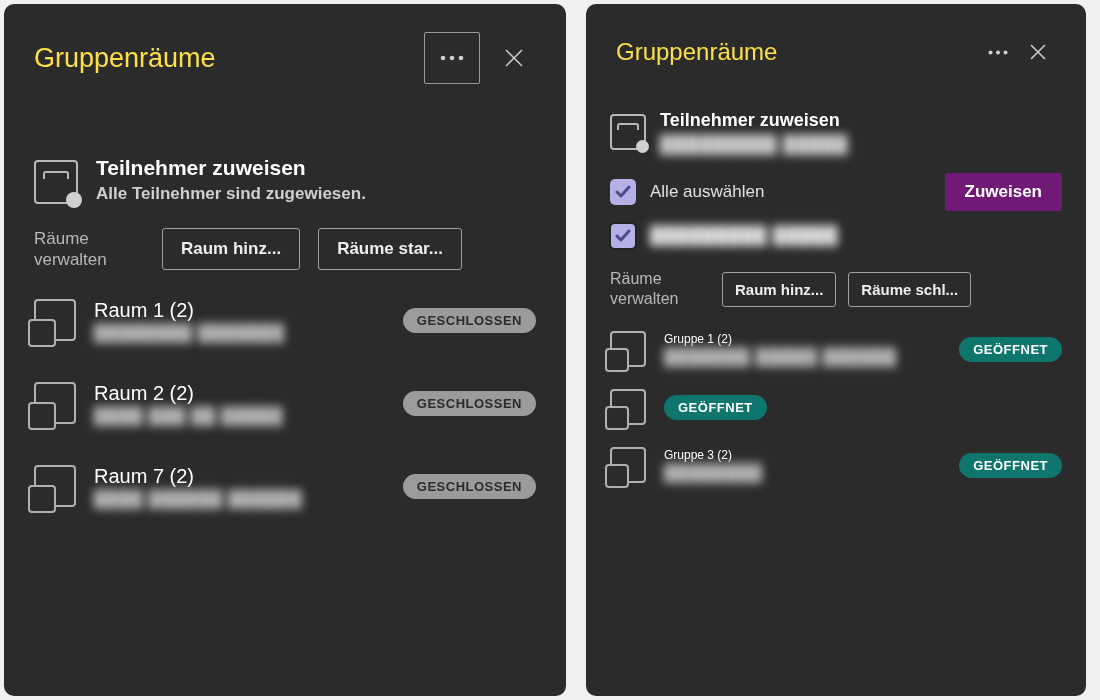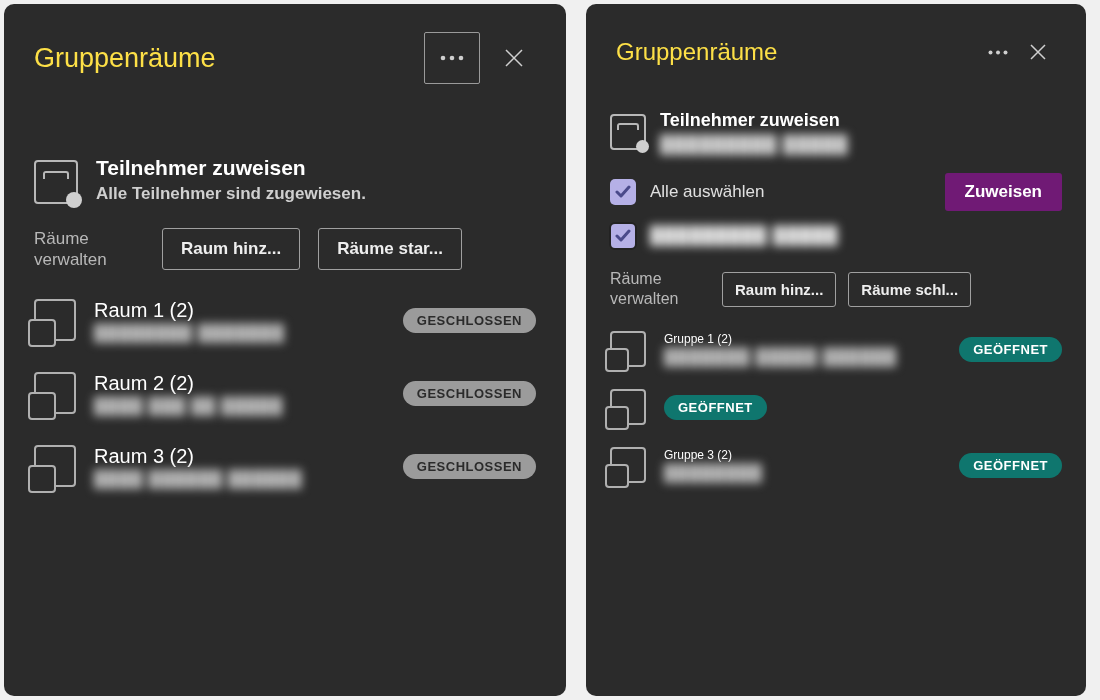--- a/index.html
+++ b/index.html
@@ -141,21 +141,21 @@
     background:transparent;
     color:#eee;
     font-size:17px;
     font-weight:600;
     border-radius:3px;
     padding: 10px 18px;
     cursor:pointer;
     white-space:nowrap;
   }
   .panel-right .outline-btn{ font-size:15px; padding:8px 12px;}
-  .room-list { padding: 28px 30px 0 30px; display:flex; flex-direction:column; gap: 30px;}
+  .room-list { padding: 28px 30px 0 30px; display:flex; flex-direction:column; gap: 40px;}
   .panel-right .room-list{ padding:22px 24px 0 24px; gap:22px;}
   .room-item {
     display:flex; align-items:center; gap:18px;
     cursor:pointer;
   }
   .room-icon {
     width:42px; height:42px;
     border:2px solid #b0b0b0;
     border-radius:4px;
     position:relative;
@@ -236,21 +236,21 @@
       <div class="room-icon"></div>
       <div class="room-texts">
         <div class="room-name">Raum 2 (2)</div>
         <div class="room-sub blurred">████ ███ ██ █████</div>
       </div>
       <span class="badge badge-closed">GESCHLOSSEN</span>
     </div>
     <div class="room-item">
       <div class="room-icon"></div>
       <div class="room-texts">
-        <div class="room-name">Raum 3 (2)</div>
+        <div class="room-name">Raum 7 (2)</div>
         <div class="room-sub blurred">████ ██████ ██████</div>
       </div>
       <span class="badge badge-closed">GESCHLOSSEN</span>
     </div>
   </div>
 </div>
 
 <div class="panel panel-right">
   <div class="panel-header">
     <div class="panel-title">Gruppenräume</div>

